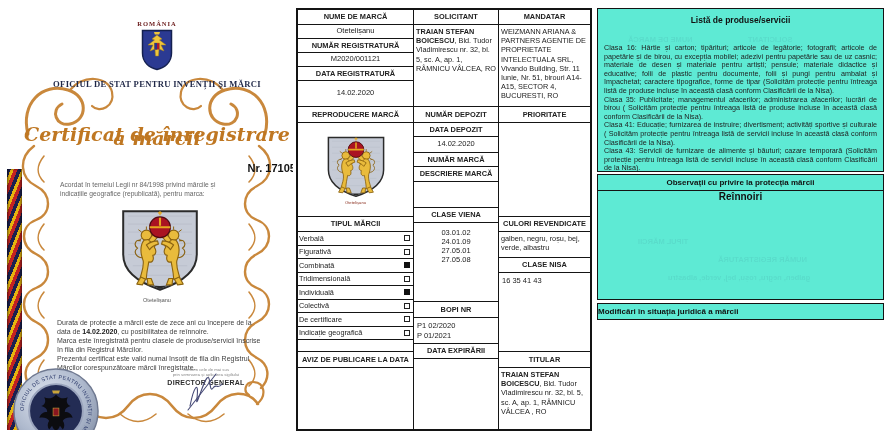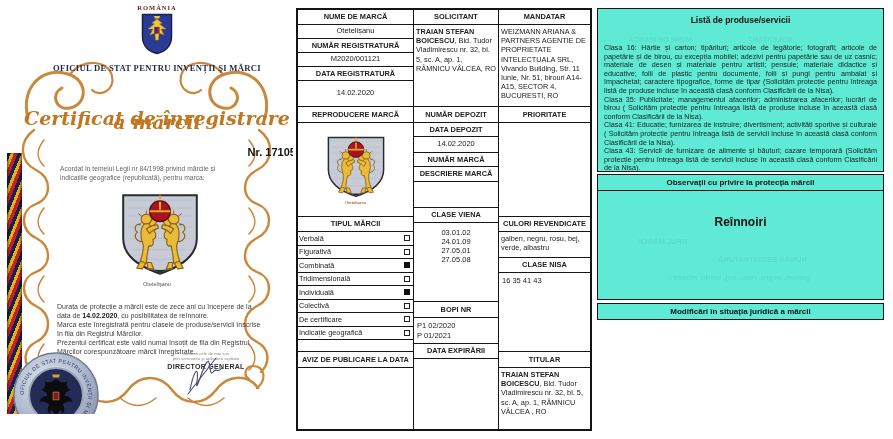--- a/index.html
+++ b/index.html
@@ -1,19 +1,19 @@
 <!DOCTYPE html>
 <html><head>
 <meta charset="utf-8">
 <style>
   html,body{margin:0;padding:0;background:#e8e8e8;}
   .stage{position:relative;width:893px;height:439px;background:#fff;overflow:hidden;
          font-family:"Liberation Sans",sans-serif;color:#222;}
   
-  .cert{position:absolute;left:0;top:0;width:293px;height:414px;background:#fff;overflow:hidden;}
+  .cert{position:absolute;left:0;top:16px;width:293px;height:414px;background:#fff;overflow:hidden;}
   .frame{position:absolute;left:0;top:0;}
   .romania{position:absolute;top:4px;left:12px;width:290px;text-align:center;
            font-family:"Liberation Serif",serif;font-weight:bold;font-size:6.5px;
            letter-spacing:1px;color:#6b1b1b;}
   .coat{position:absolute;left:141px;top:13px;}
   .office{position:absolute;top:63px;left:12px;width:290px;text-align:center;
           font-family:"Liberation Serif",serif;font-weight:bold;font-size:8.6px;
           letter-spacing:.3px;color:#1f2747;}
   .cert-title{position:absolute;left:12px;width:290px;text-align:center;
           font-family:"DejaVu Serif",serif;font-style:italic;font-weight:bold;
@@ -57,26 +57,26 @@
   .cb{width:6px;height:6px;border:1px solid #222;box-sizing:border-box;display:inline-block;background:#fff;}
   .cb[data-checked="true"]{background:#111;border-color:#111;}
   .lines{display:block;text-align:center;padding-top:5px;}
   .lines div{line-height:9px;font-size:7.5px;}
   .toplist{display:block;text-align:left;padding:3px 3px;font-size:7.5px;line-height:9.5px;}
   
   .prod{position:absolute;left:597px;top:8px;width:287px;}
   .pbox{border:1.8px solid #141414;box-sizing:border-box;background:#5eead4;position:relative;}
   .pboxA{height:164px;padding:3px 6px;}
   .pboxB{height:126px;margin-top:2px;}
-  .pboxC{height:17px;margin-top:3px;display:flex;align-items:center;justify-content:center;}
+  .pboxC{height:17px;margin-top:3px;display:flex;align-items:center;}
   .ptitle{font-weight:bold;font-size:8.5px;text-align:center;margin:3px 0 19px 0;color:#111;}
   .pclass{font-size:7.2px;line-height:8.6px;text-align:justify;color:#1d1d1d;}
   .pobs{font-weight:bold;font-size:8px;text-align:center;border-bottom:1.5px solid #141414;
         padding:3px 0;color:#111;}
-  .pren{font-weight:bold;font-size:12px;text-align:center;margin-top:24px;color:#111;}
+  .pren{font-weight:bold;font-size:10px;text-align:center;margin-top:0;color:#111;}
   .pmod{font-weight:bold;font-size:8px;text-align:center;color:#111;}
   .ghost{position:absolute;transform:scaleX(-1);opacity:.07;color:#20305a;font-weight:bold;
          font-size:7.5px;white-space:nowrap;pointer-events:none;}
 </style>
 </head>
 <body>
 
 <svg width="0" height="0" style="position:absolute" aria-hidden="true">
   <defs>
     <symbol id="mark-shield" viewBox="0 0 100 106">

